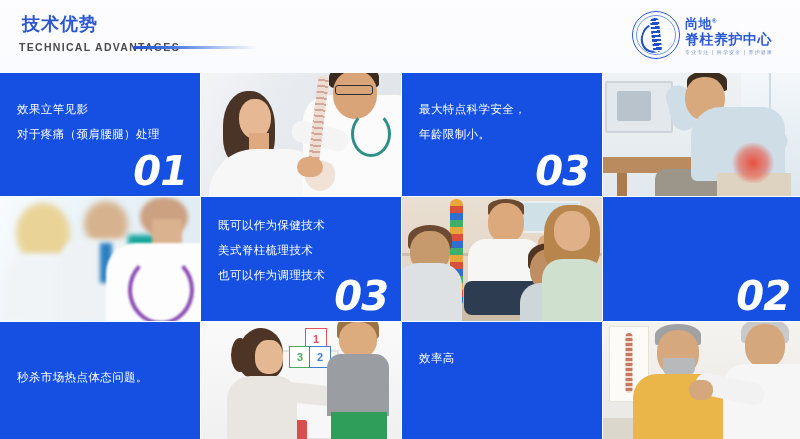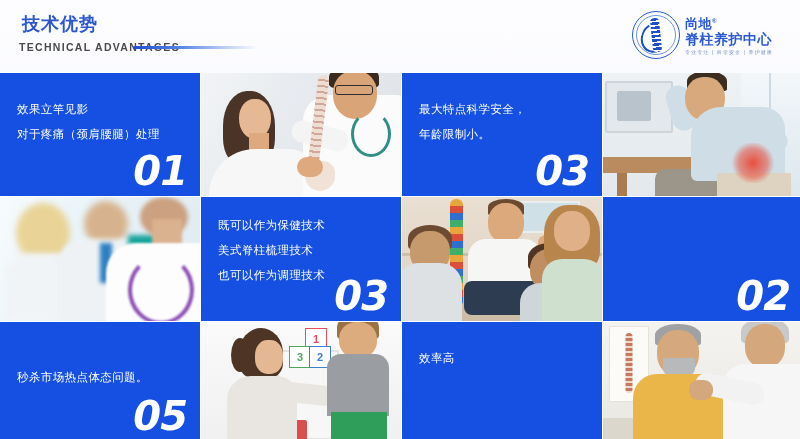--- a/index.html
+++ b/index.html
@@ -327,21 +327,20 @@
     </div>
 
     <div class="cell text">
       <div class="num">02</div>
     </div>
 
     <div class="cell text">
       <div class="copy one">
         <div>秒杀市场热点体态问题。</div>
       </div>
-      <div class="num">05</div>
     </div>
 
     <div class="cell photo">
       <div class="ph p5">
         <div class="shelf"></div>
         <div class="blk1"></div>
         <div class="blk2"></div>
         <div class="blk3"></div>
         <div class="redbox"></div>
         <div class="m-tail"></div>

